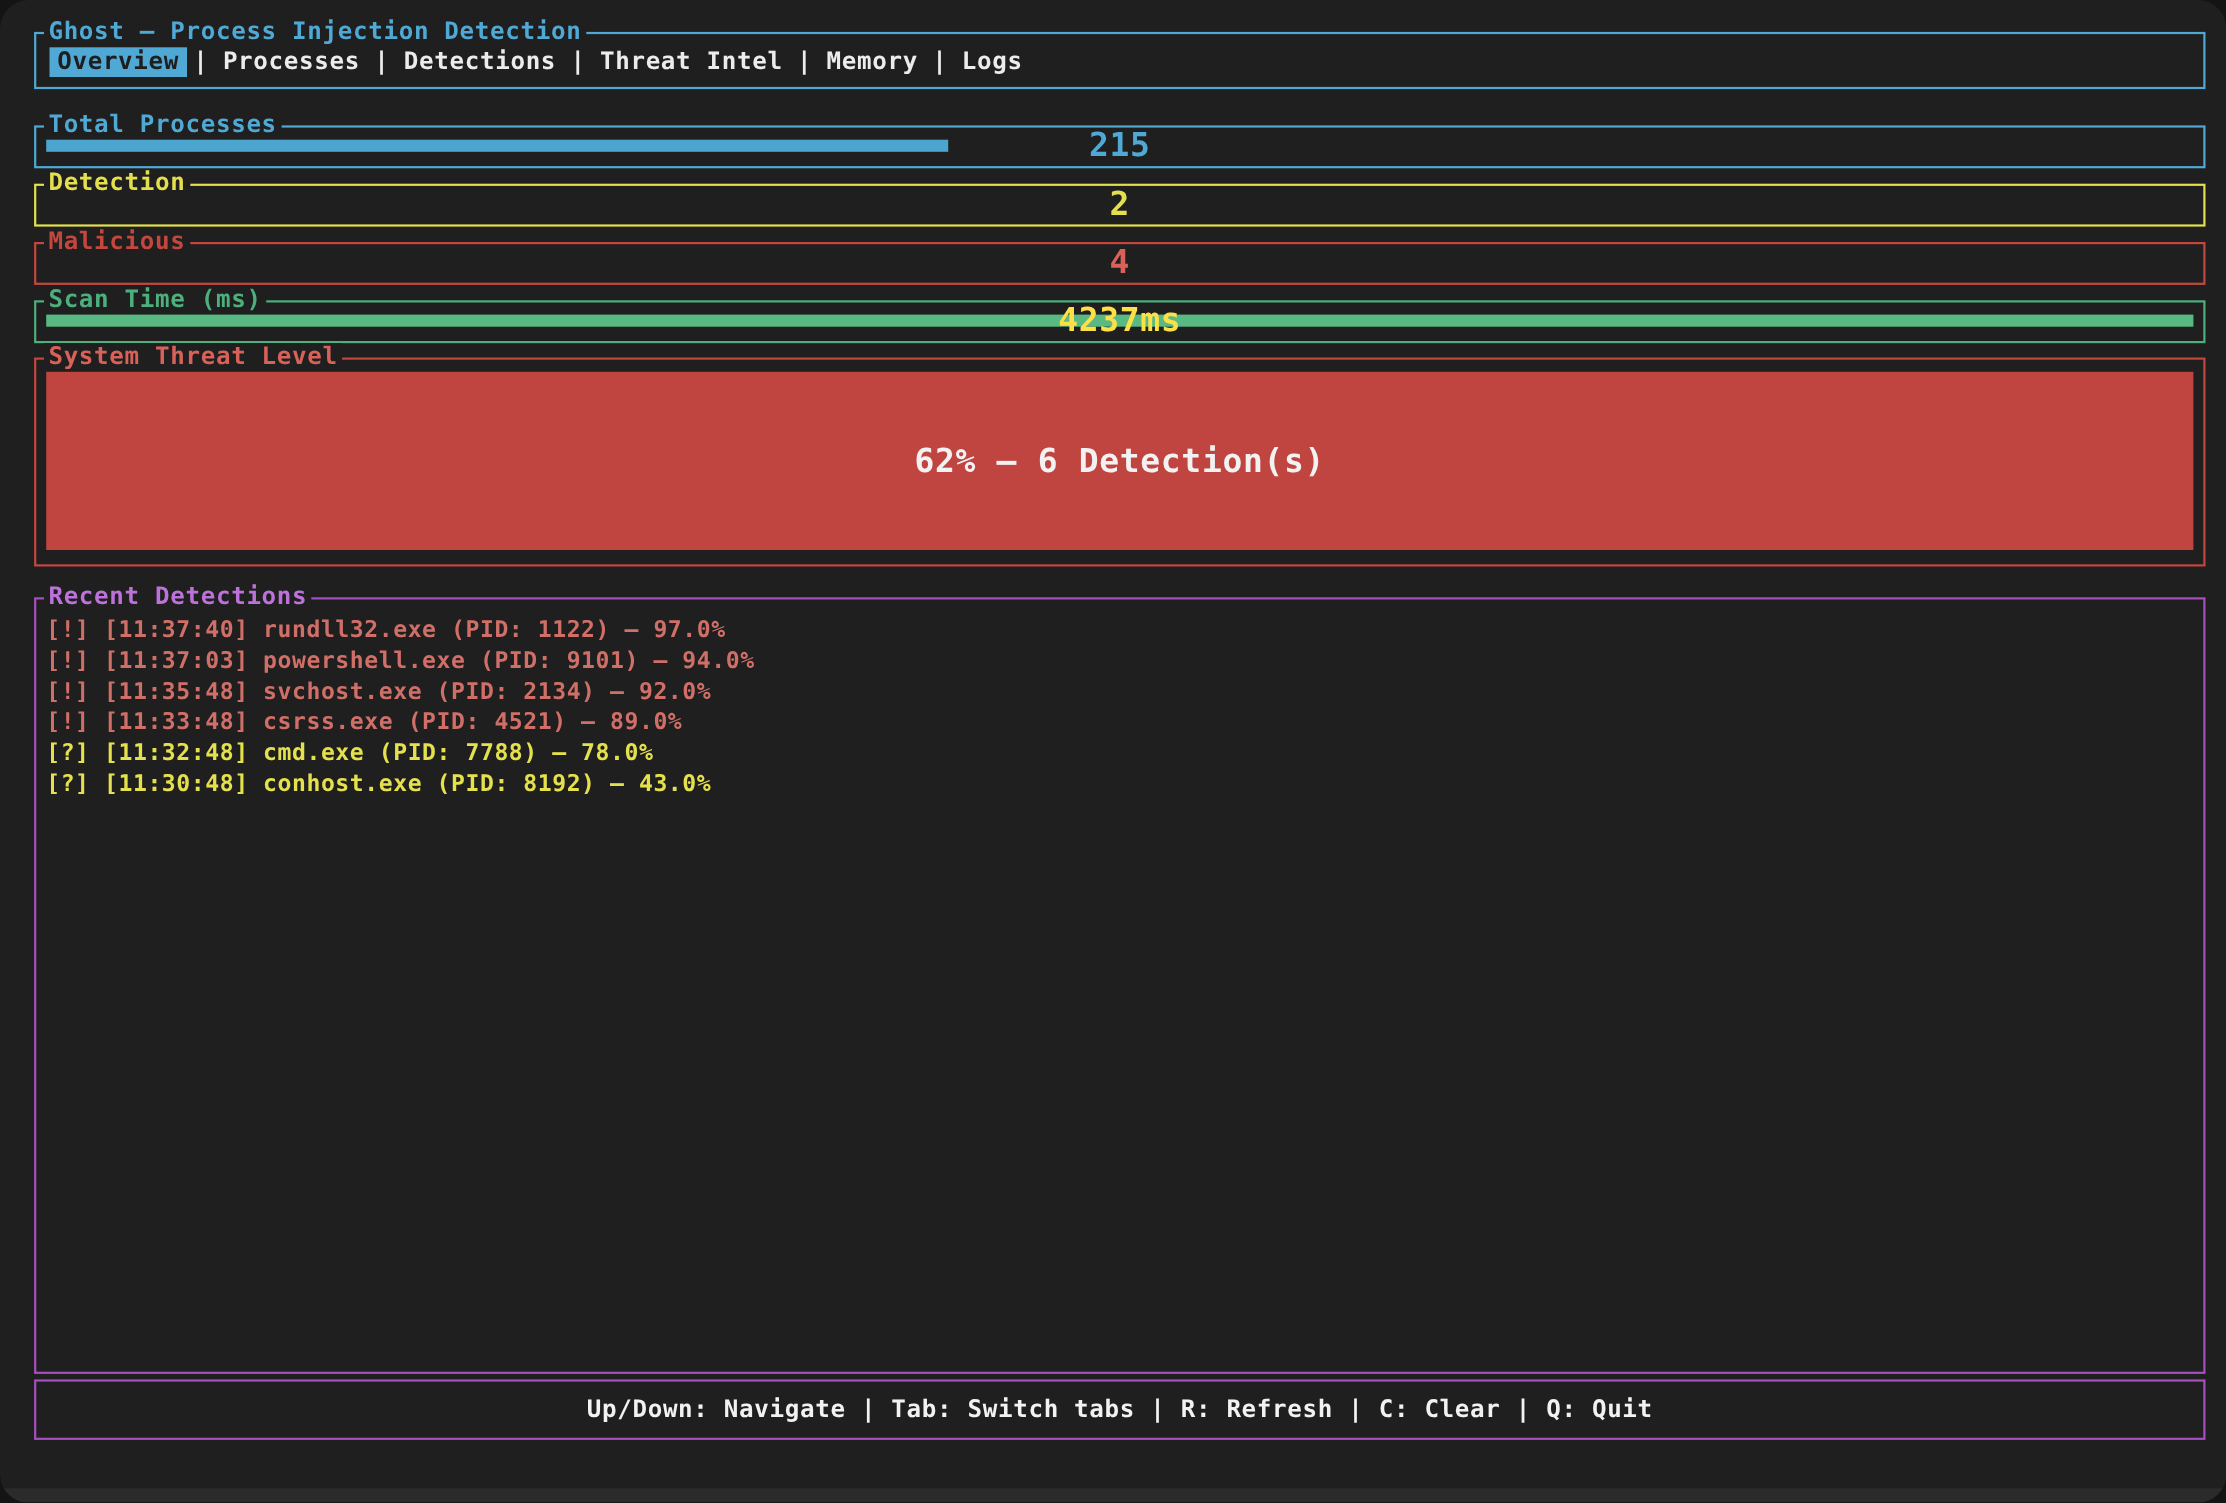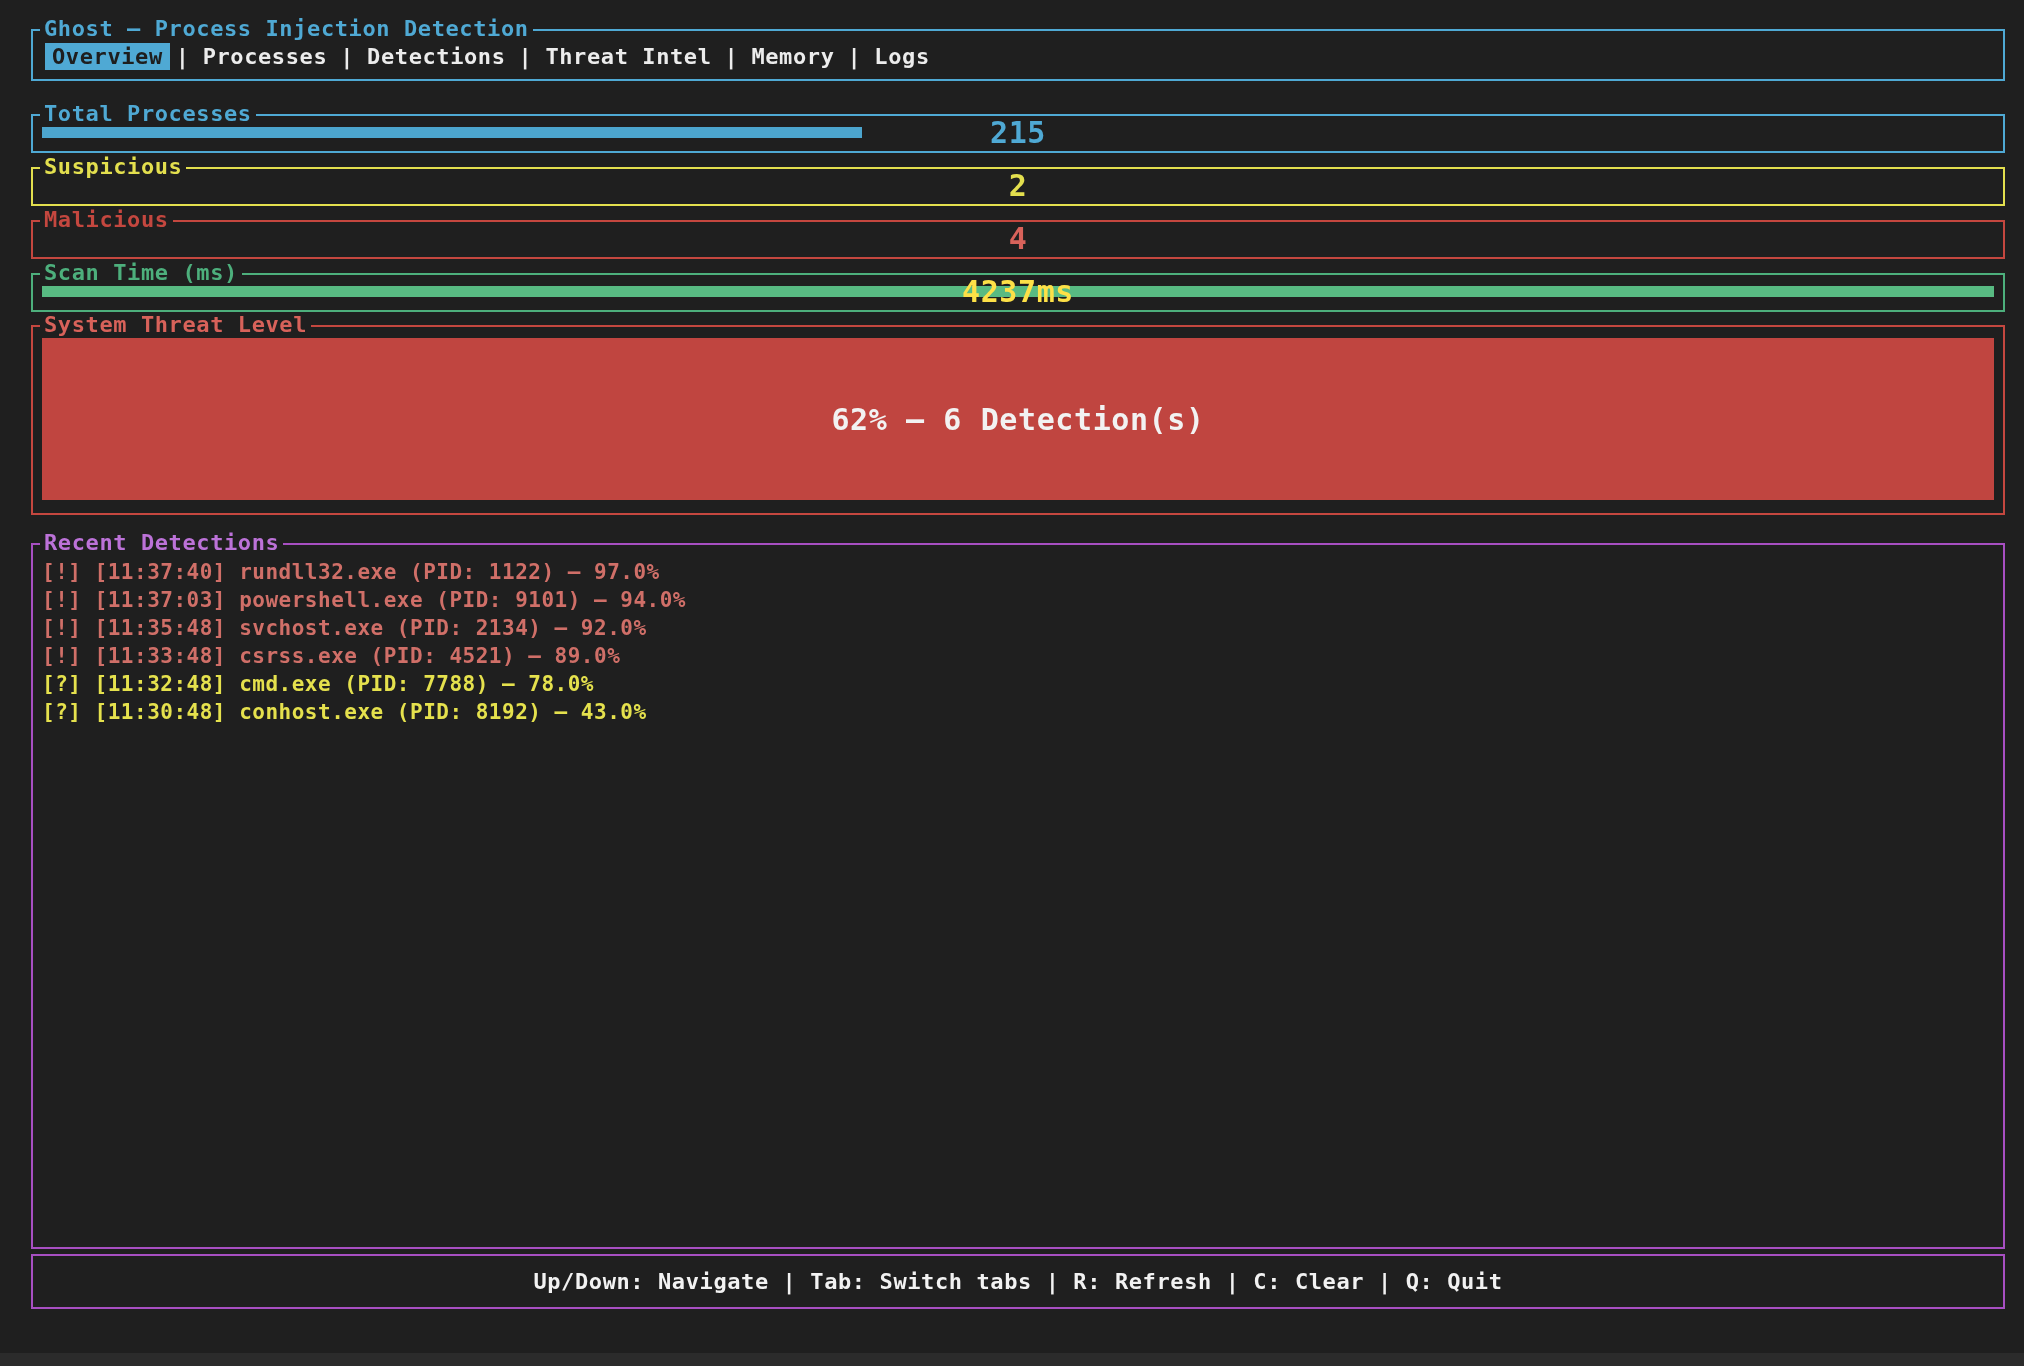--- a/index.html
+++ b/index.html
@@ -3,20 +3,21 @@
 <meta charset="utf-8">
 <style>
   html,body{margin:0;padding:0;background:#141414;}
   .screen{
     position:relative;
     width:2024px;height:1366px;
     background:var(--background,#1F1F1F);
     font-family:"DejaVu Sans Mono",monospace;
     font-weight:700;
     overflow:hidden;
+    border-radius:26px;
   }
   .content{position:absolute;left:31px;right:19px;top:29px;}
   .panel{position:relative;border:2px solid #888;box-sizing:border-box;}
   .panel-title{
     position:absolute;top:-15px;left:7px;
     background:var(--background,#1F1F1F);
     padding:0 4px;
     font-size:22px;line-height:26px;letter-spacing:0.6px;
     white-space:nowrap;
   }
@@ -80,21 +81,21 @@
 
     <div class="stats-row">
         <section class="panel stat-panel" style="border-color: rgb(79, 169, 212);">
           <span class="panel-title" style="color: rgb(79, 169, 212);">Total Processes</span>
           <div class="gauge">
             <div class="gauge-fill" style="width: 42%; background: rgb(76, 165, 206);"></div>
             <div class="gauge-label" style="color: rgb(79, 169, 212);">215</div>
           </div>
         </section>
         <section class="panel stat-panel" style="border-color: rgb(227, 223, 78);">
-          <span class="panel-title" style="color: rgb(227, 223, 78);">Suspicious</span>
+          <span class="panel-title" style="color: rgb(227, 223, 78);">Detection</span>
           <div class="gauge">
             <div class="gauge-fill" style="width: 0%; background: rgb(227, 223, 78);"></div>
             <div class="gauge-label" style="color: rgb(227, 223, 78);">2</div>
           </div>
         </section>
         <section class="panel stat-panel" style="border-color: rgb(196, 71, 63);">
           <span class="panel-title" style="color: rgb(196, 71, 63);">Malicious</span>
           <div class="gauge">
             <div class="gauge-fill" style="width: 0%; background: rgb(192, 69, 64);"></div>
             <div class="gauge-label" style="color: rgb(216, 98, 90);">4</div>

